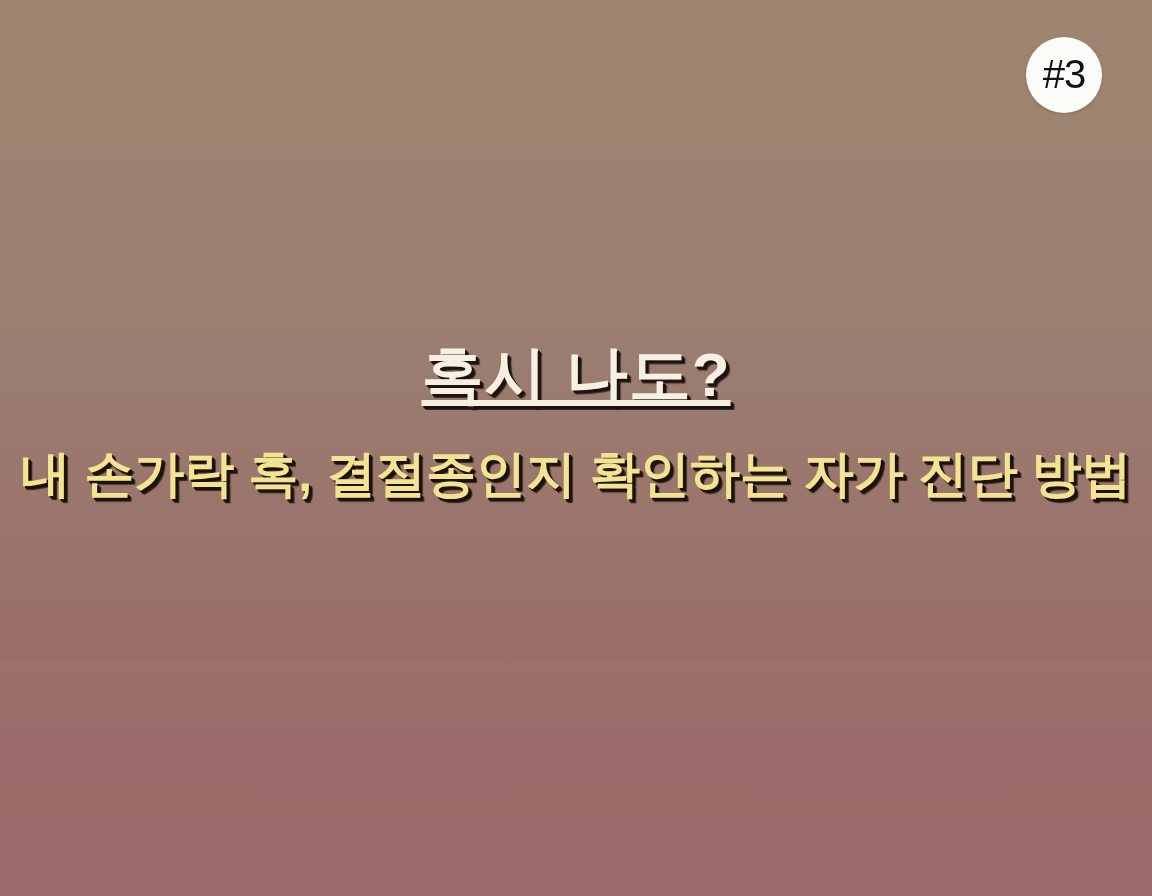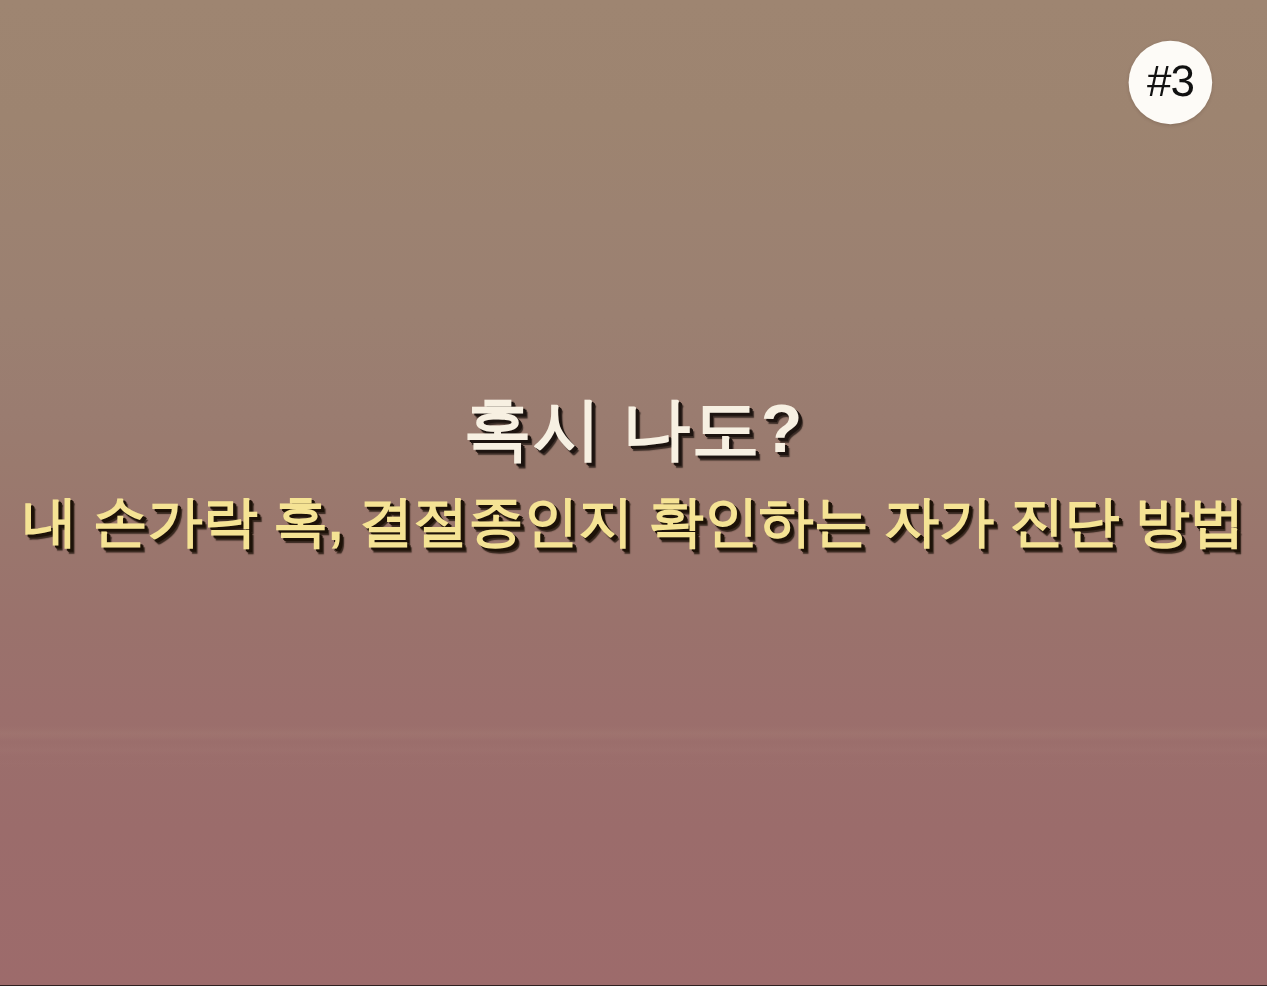--- a/index.html
+++ b/index.html
@@ -102,35 +102,36 @@
     color: #f7f0e2;
     line-height: 1.05;
     letter-spacing: 1px;
     white-space: nowrap;
     text-shadow:
       3px 3px 0 #1d1410,
       4px 4px 1px rgba(24,16,12,0.75),
       2px 2px 0 #1d1410;
     margin: 0 0 24px 0;
     transform: translateY(-18px);
+    text-decoration: underline;
   }
 
   .subheadline {
     font-family: "Liberation Sans", "DejaVu Sans", sans-serif;
     font-size: 50px;
     font-weight: 700;
     color: #f5e394;
     line-height: 1.1;
     letter-spacing: 0px;
     white-space: nowrap;
     text-shadow:
       3px 3px 0 #1d1208,
       4px 4px 1px rgba(26,17,8,0.78),
       2px 2px 0 #1d1208;
-    margin: 0;
+    margin: 16px;
     transform: translateY(-18px);
   }
 </style>
 </head>
 <body>
 
 <div id="slide">
 
   <div class="band-artifact band-a"></div>
   <div class="band-artifact band-b"></div>

